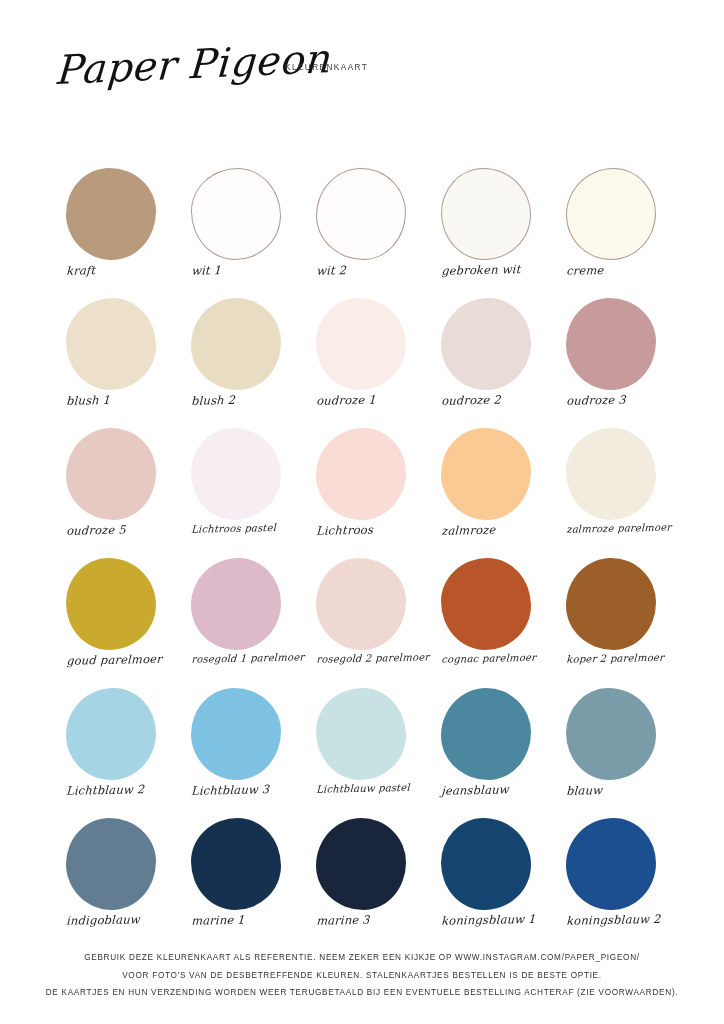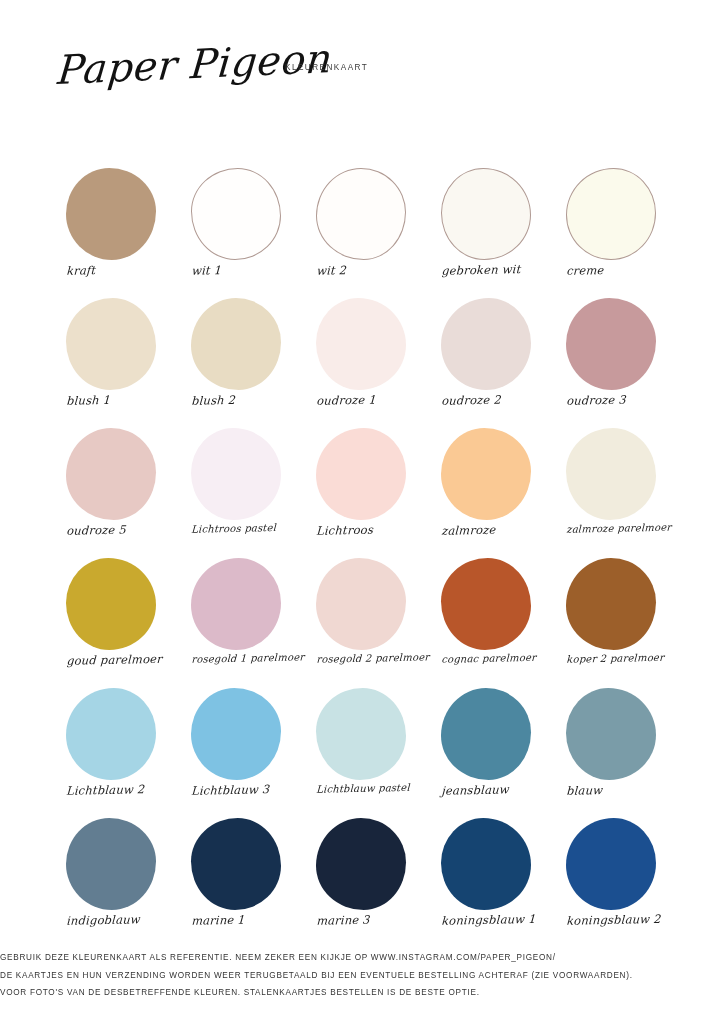--- a/index.html
+++ b/index.html
@@ -123,21 +123,21 @@
   }
 
   .label.long { font-size: 10px; }
 
   
   .footer {
     position: absolute;
     left: 0;
     bottom: 22px;
     width: 724px;
-    text-align: left;
+    text-align: center;
   }
 
   .footer .fline {
     font-size: 8.2px;
     letter-spacing: 0.72px;
     line-height: 2.15;
     color: #333333;
     text-transform: uppercase;
     white-space: nowrap;
   }
@@ -285,15 +285,15 @@
       </div>
       <div class="cell">
         <div class="swatch" style="background: rgb(27, 79, 144); border-radius: 53% 47% 50% 50% / 51% 49%;"></div>
         <div class="label">koningsblauw 2</div>
       </div>
     </div>
   </div>
 
 <div class="footer">
   <div class="fline">GEBRUIK DEZE KLEURENKAART ALS REFERENTIE. NEEM ZEKER EEN KIJKJE OP WWW.INSTAGRAM.COM/PAPER_PIGEON/</div>
+  <div class="fline">VOOR FOTO'S VAN DE DESBETREFFENDE KLEUREN. STALENKAARTJES BESTELLEN IS DE BESTE OPTIE.</div>
   <div class="fline">DE KAARTJES EN HUN VERZENDING WORDEN WEER TERUGBETAALD BIJ EEN EVENTUELE BESTELLING ACHTERAF (ZIE VOORWAARDEN).</div>
-  <div class="fline">VOOR FOTO'S VAN DE DESBETREFFENDE KLEUREN. STALENKAARTJES BESTELLEN IS DE BESTE OPTIE.</div>
 </div>
 
 </body></html>

